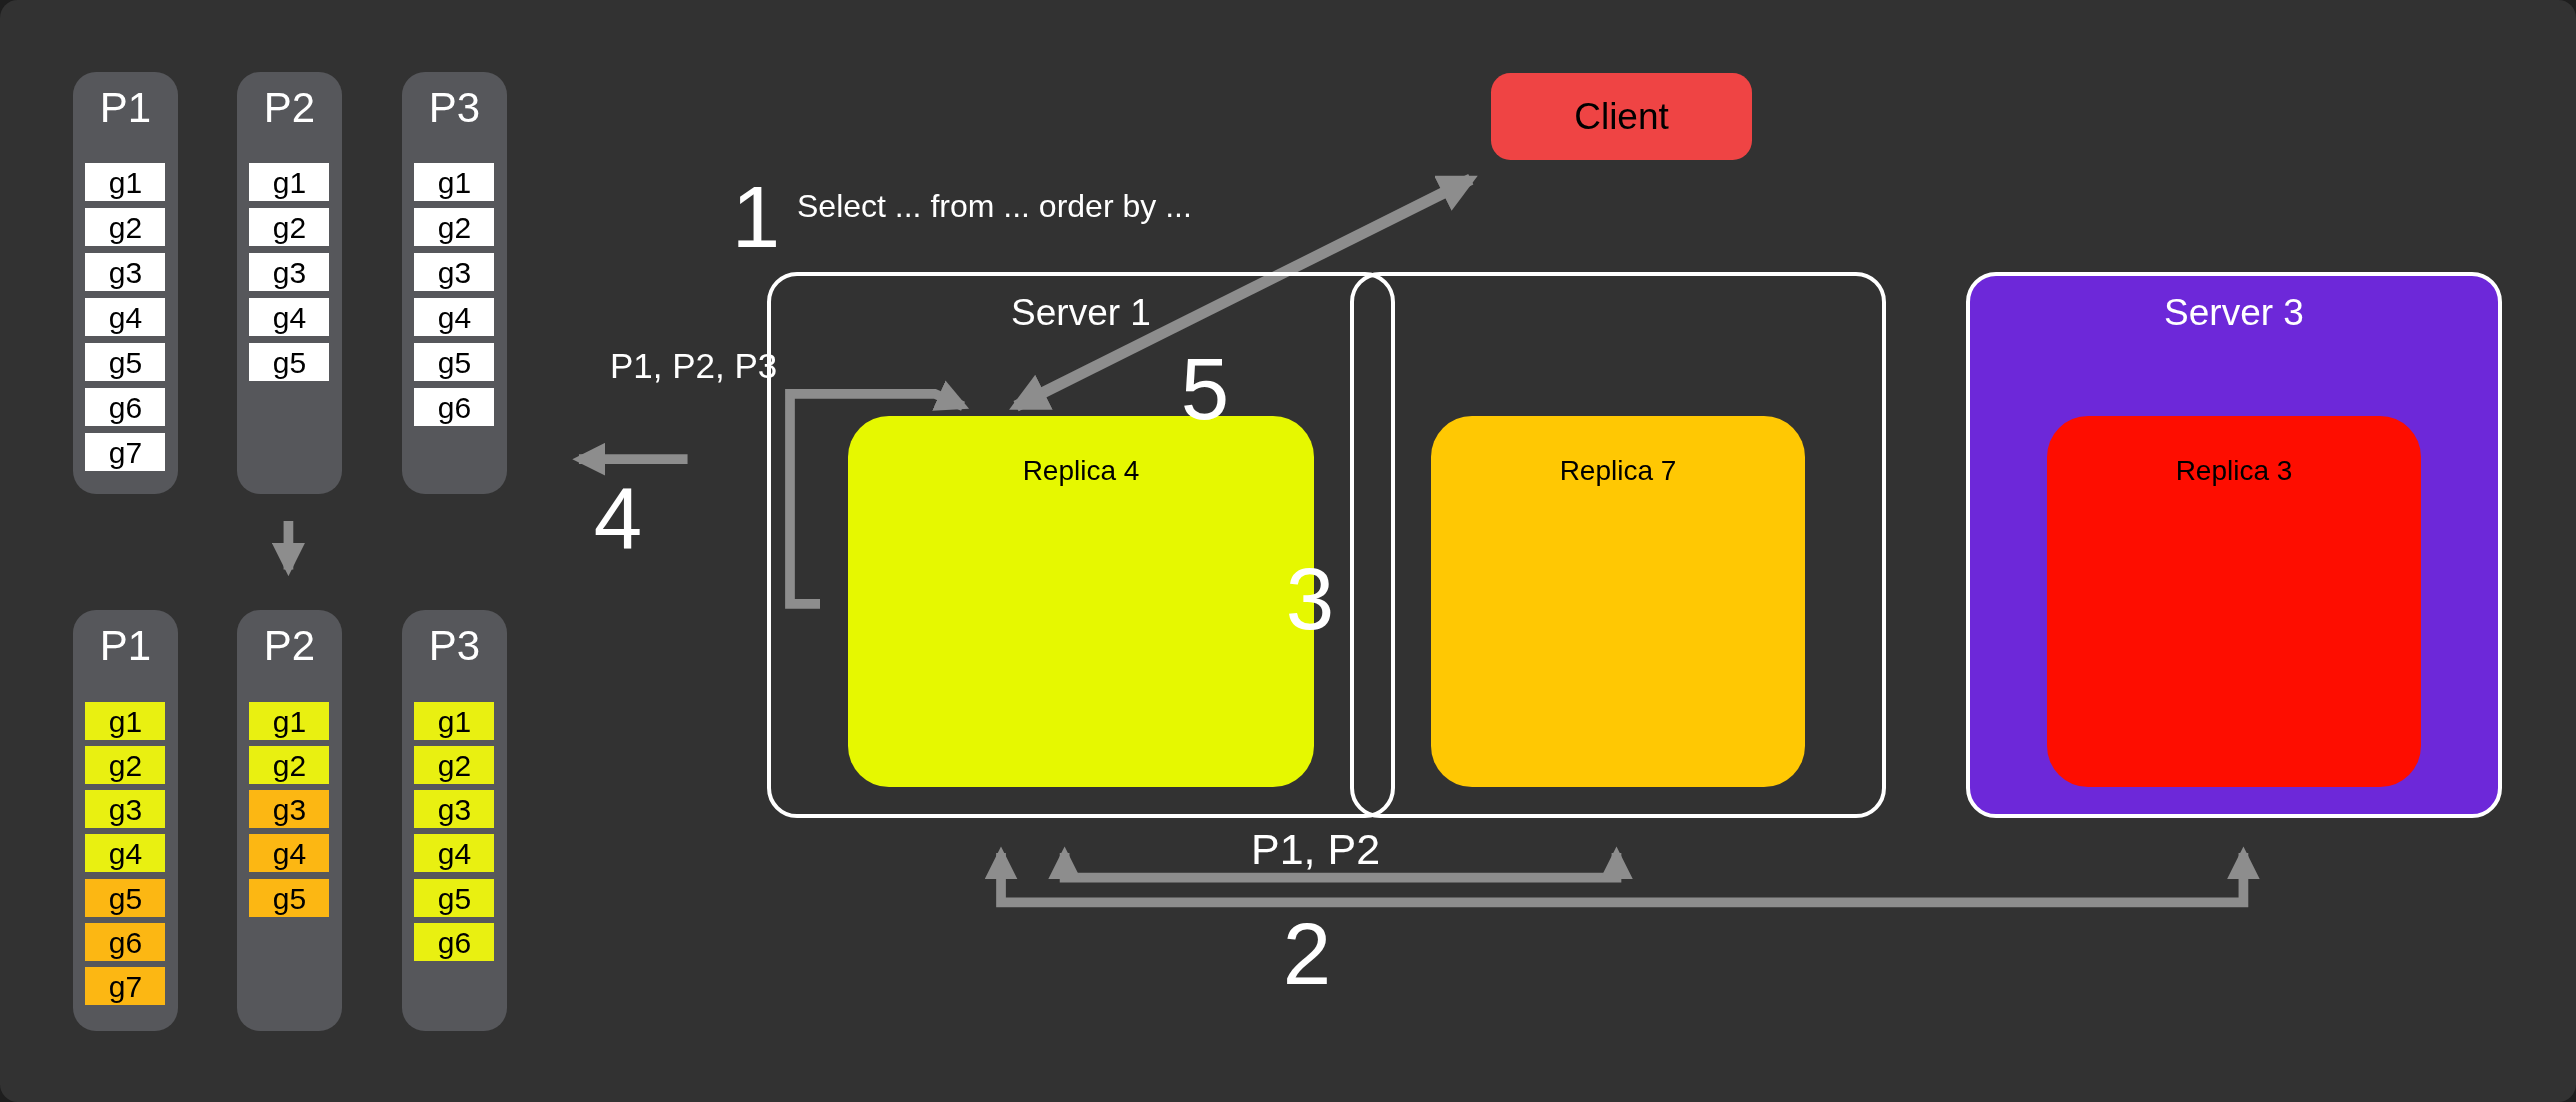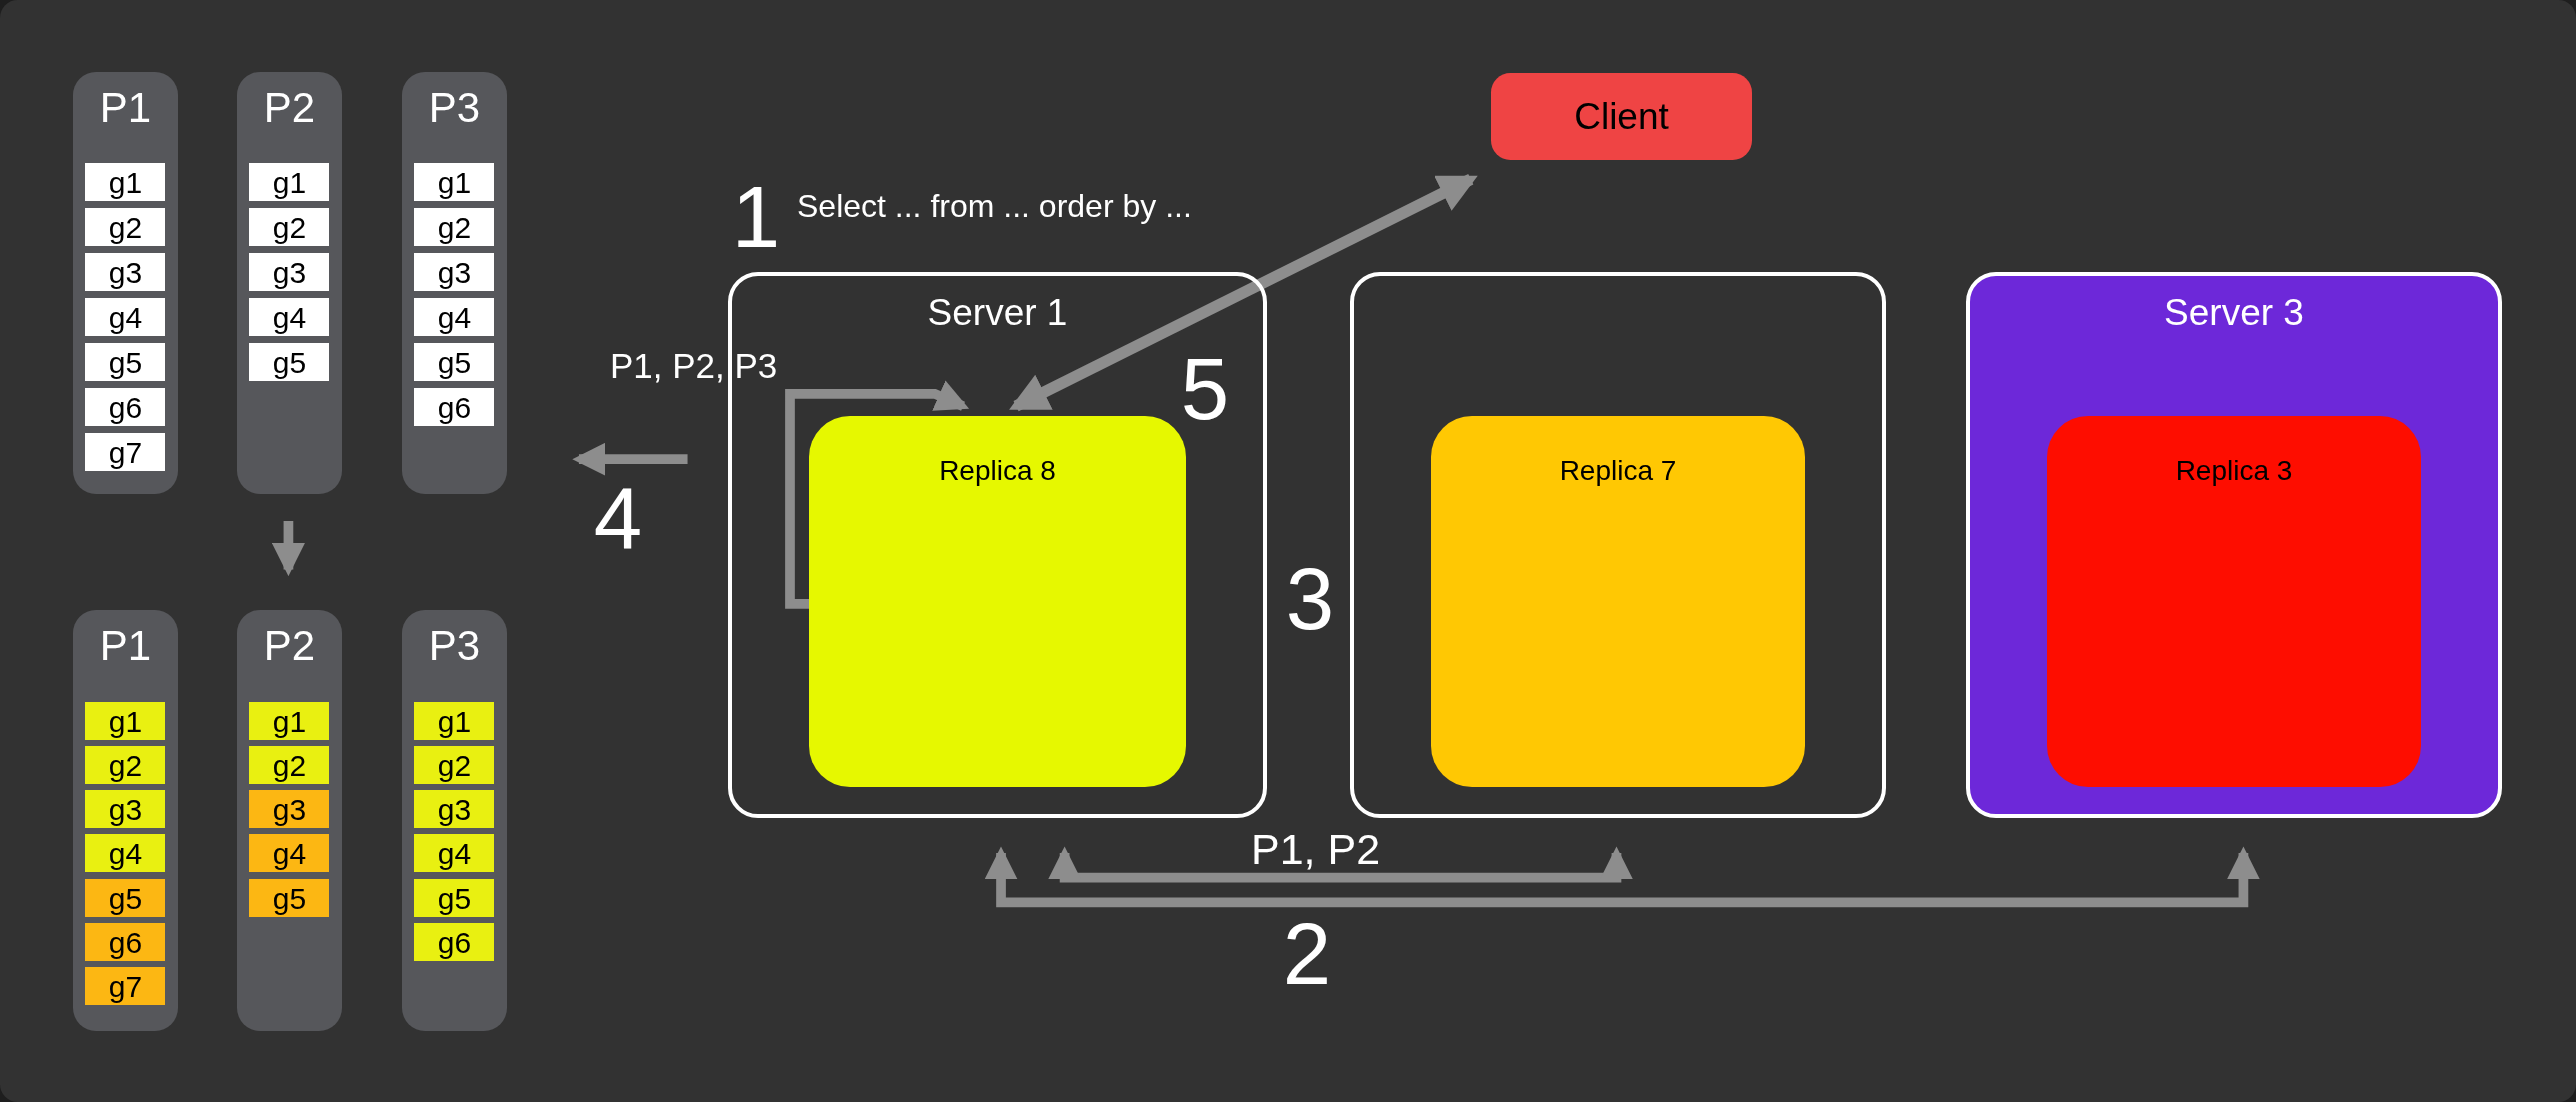--- a/index.html
+++ b/index.html
@@ -105,24 +105,24 @@
       </marker>
     </defs>
     <path d="M1150 460 L1665 203" stroke="#8d8d8d" stroke-width="13" fill="none" marker-start="url(#ah)" marker-end="url(#ah)"></path>
     <path d="M928 684 L894 684 L894 446 L1058 446 L1090 460" stroke="#8d8d8d" stroke-width="11" fill="none" marker-end="url(#ah)"></path>
     <path d="M778 520 L655 520" stroke="#8d8d8d" stroke-width="11" fill="none" marker-end="url(#ah)"></path>
     <path d="M326 590 L326 645" stroke="#8d8d8d" stroke-width="11" fill="none" marker-end="url(#ah)"></path>
     <path d="M1205 966 L1205 994 L1830 994 L1830 966" stroke="#8d8d8d" stroke-width="11" fill="none" marker-start="url(#ah)" marker-end="url(#ah)"></path>
     <path d="M1133 966 L1133 1022 L2540 1022 L2540 966" stroke="#8d8d8d" stroke-width="11" fill="none" marker-start="url(#ah)" marker-end="url(#ah)"></path>
   </svg>
 
-  <div class="server" style="left:728px; width:539px;">
+  <div class="server" style="left:767px; width:628px;">
     <div class="server-label">Server 1</div>
     <div class="replica" style="background: rgb(230, 248, 0);">
-      <div class="replica-label">Replica 8</div>
+      <div class="replica-label">Replica 4</div>
     </div>
   </div>
   <div class="server" style="left:1350px; width:536px;">
     <div class="replica" style="background: rgb(255, 200, 3);">
       <div class="replica-label">Replica 7</div>
     </div>
   </div>
   <div class="server" style="left: 1966px; width: 536px; background: #6d28d9;">
     <div class="server-label">Server 3</div>
     <div class="replica" style="background: rgb(254, 13, 0);">

